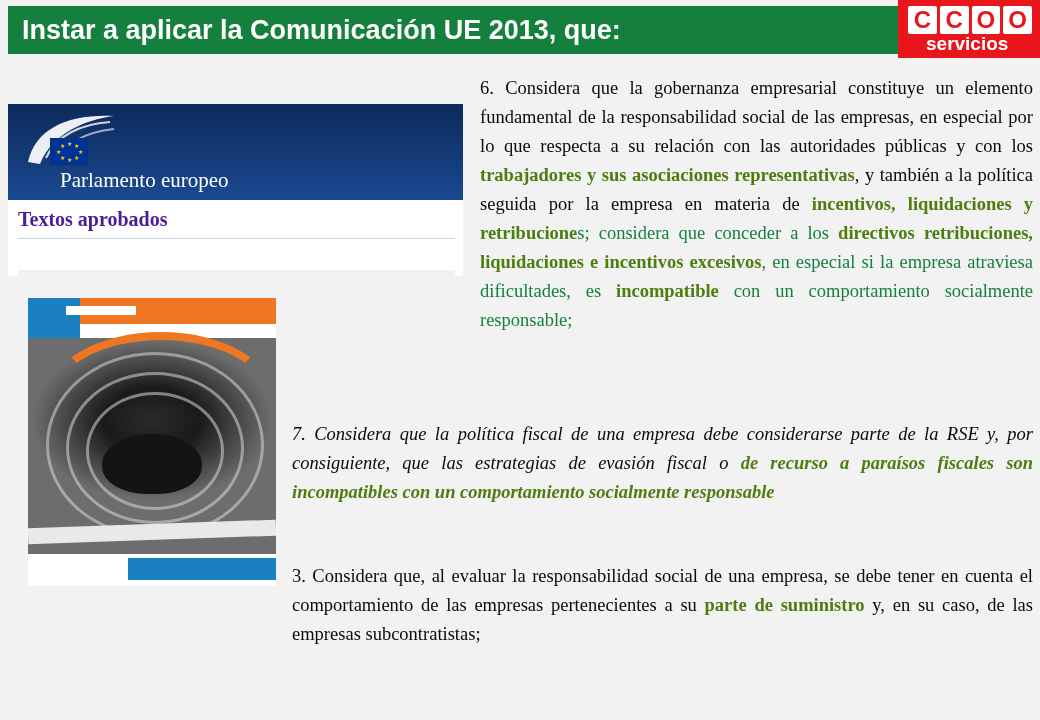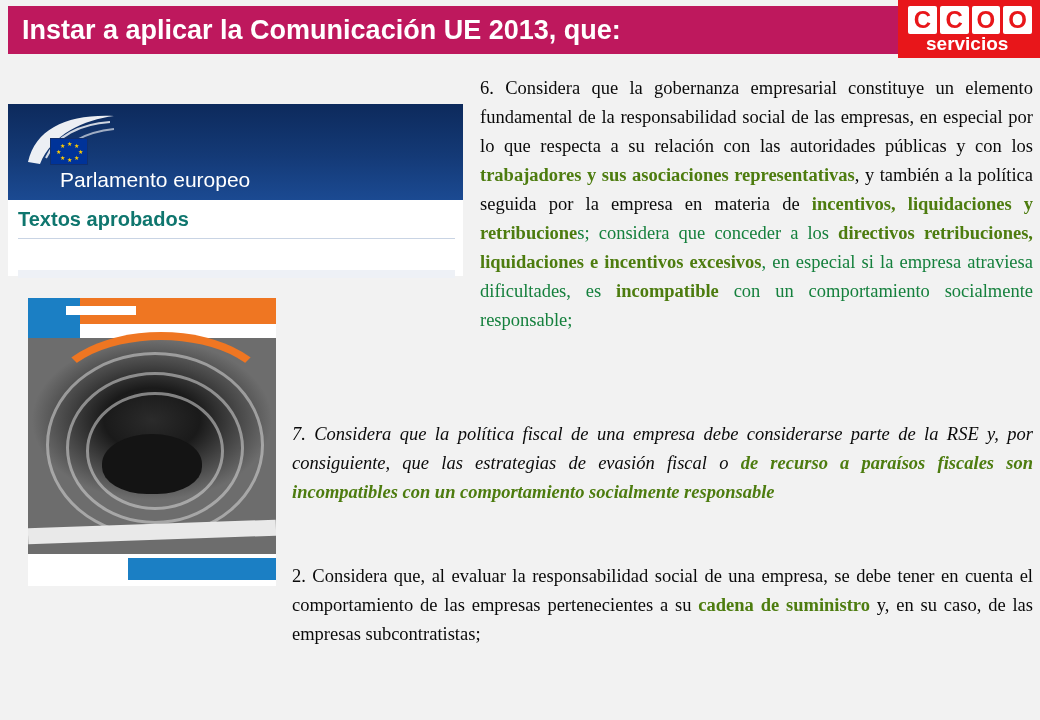--- a/index.html
+++ b/index.html
@@ -15,21 +15,21 @@
     position: relative;
   }
 
   
   .title-bar {
     position: absolute;
     left: 8px;
     top: 6px;
     width: 890px;
     height: 48px;
-    background: #be185d;
+    background: #15803d;
     display: flex;
     align-items: center;
   }
   .title-text {
     font-family: "Liberation Sans", sans-serif;
     font-weight: bold;
     font-size: 27px;
     color: #ffffff;
     padding-left: 14px;
     letter-spacing: 0px;
@@ -114,30 +114,30 @@
     position: absolute;
     color: #ffcc00;
     font-size: 6px;
     line-height: 6px;
   }
   .parl-title {
     position: absolute;
     left: 52px;
     top: 64px;
     color: #ffffff;
-    font-family: Liberation Sans, sans-serif;
+    font-family: Liberation Serif, serif;
     font-size: 21px;
     font-weight: normal;
   }
   .parl-sub1 {
     position: absolute;
     left: 10px;
     top: 104px;
-    color: #0f766e;
-    font-family: Liberation Sans, sans-serif;
+    color: #4c1d95;
+    font-family: Liberation Serif, serif;
     font-size: 20px;
     font-weight: bold;
   }
   .parl-rule {
     position: absolute;
     left: 10px;
     top: 134px;
     width: 437px;
     height: 1px;
     background: #c9d4e4;
@@ -315,14 +315,14 @@
 
 <div class="para p6">
   <span class="blk">6.   Considera que la gobernanza empresarial constituye un elemento fundamental de la responsabilidad social de las empresas, en especial por lo que respecta a su relación con las autoridades públicas y con los </span><span class="redb">trabajadores y sus asociaciones representativas</span><span class="blk">, y también a la política seguida por la empresa en materia de </span><span class="redb">incentivos, liquidaciones y retribucione</span><span class="red">s; considera que conceder a los </span><span class="redb">directivos retribuciones, liquidaciones e incentivos excesivos</span><span class="red">, en especial si la empresa atraviesa dificultades, es </span><span class="redb">incompatible</span><span class="red"> con un comportamiento socialmente responsable;</span>
 </div>
 
 <div class="para p7">
   <span class="blk">7.   Considera que la política fiscal de una empresa debe considerarse parte de la RSE y, por consiguiente, que las estrategias de evasión fiscal o </span><span class="redb">de recurso a paraísos fiscales son incompatibles con un comportamiento socialmente responsable</span>
 </div>
 
 <div class="para p8">
-  <span class="blk">2.   Considera que, al evaluar la responsabilidad social de una empresa, se debe tener en cuenta el comportamiento de las empresas pertenecientes a su </span><span class="redb">cadena de suministro</span><span class="blk"> y, en su caso, de las empresas subcontratistas;</span>
+  <span class="blk">3.   Considera que, al evaluar la responsabilidad social de una empresa, se debe tener en cuenta el comportamiento de las empresas pertenecientes a su </span><span class="redb">parte de suministro</span><span class="blk"> y, en su caso, de las empresas subcontratistas;</span>
 </div>
 
 </body></html>

